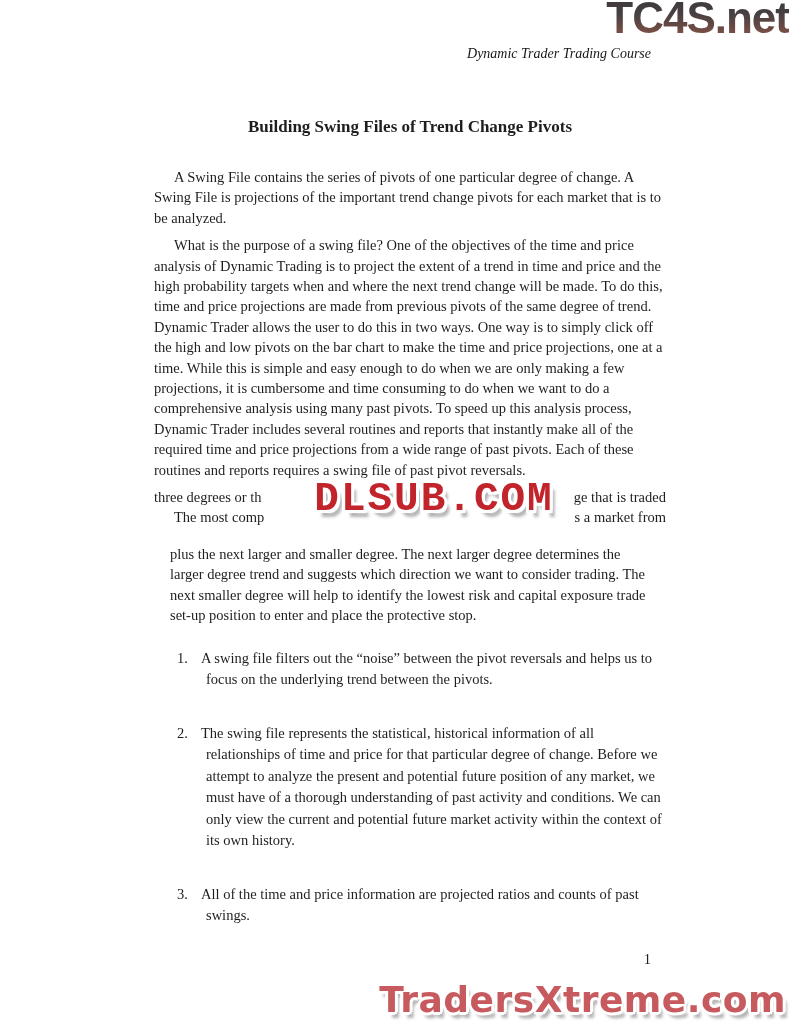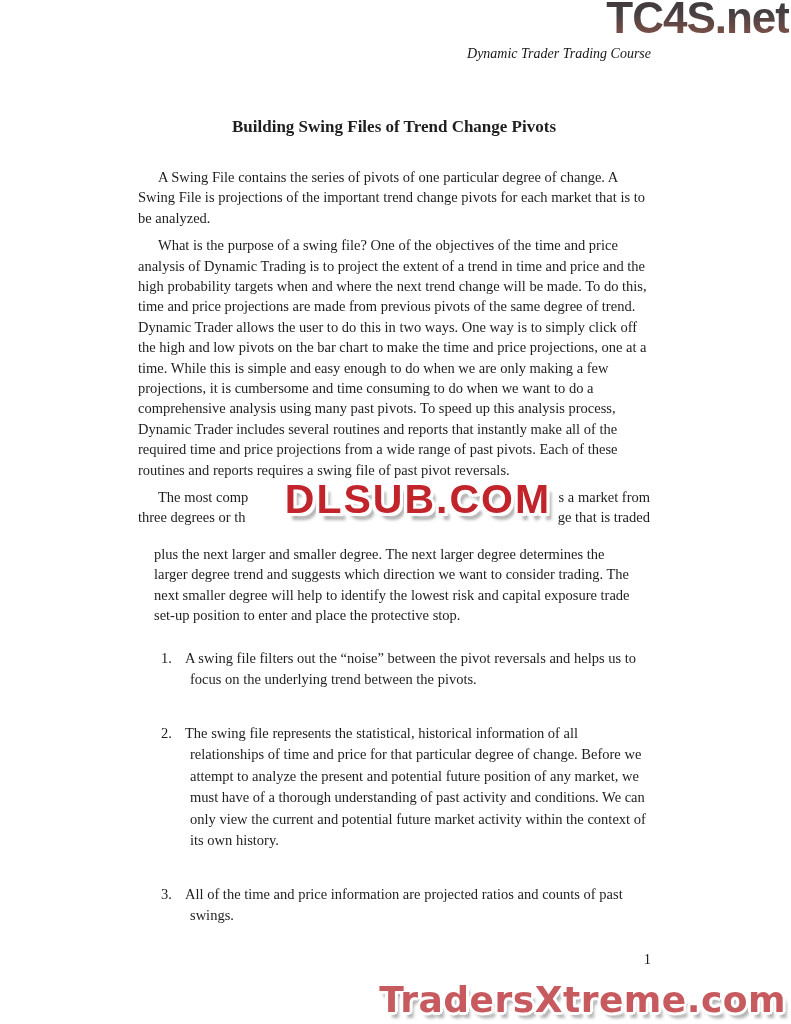--- a/index.html
+++ b/index.html
@@ -36,21 +36,21 @@
     right: 140px;
     font-style: italic;
     font-size: 14px;
     color: #171717;
     white-space: nowrap;
   }
 
   
   .content {
     position: absolute;
-    left: 138px;
+    left: 154px;
     top: 117px;
     width: 512px;
   }
   .doc-title {
     text-align: center;
     font-weight: bold;
     font-size: 17px;
     margin: 0 0 30px 0;
   }
   .para {
@@ -79,21 +79,21 @@
   
   .watermark {
     position: absolute;
     left: 112px;
     top: -10px;
     width: 336px;
     height: 44px;
     display: flex;
     align-items: center;
     justify-content: center;
-    font-family: Liberation Sans, sans-serif;
+    font-family: Liberation Mono, monospace;
     font-weight: 900;
     font-size: 41px;
     letter-spacing: 2px;
     color: #c2242c;
     white-space: nowrap;
     text-shadow:
       -2px -2px 0 #ffffff, 2px -2px 0 #ffffff, -2px 2px 0 #ffffff, 2px 2px 0 #ffffff,
       -3px 0 0 #ffffff, 3px 0 0 #ffffff, 0 -3px 0 #ffffff, 0 3px 0 #ffffff,
       -3px 3px 0 #ffffff, 3px 3px 0 #ffffff,
       5px 7px 3px rgba(140,140,140,0.65);
@@ -140,26 +140,26 @@
   <div class="content">
 
     <h1 class="doc-title">Building Swing Files of Trend Change Pivots</h1>
 
     <p class="para">A Swing File contains the series of pivots of one particular degree of change. A Swing File is projections of the important trend change pivots for each market that is to be analyzed.</p>
 
     <p class="para">What is the purpose of a swing file? One of the objectives of the time and price analysis of Dynamic Trading is to project the extent of a trend in time and price and the high probability targets when and where the next trend change will be made. To do this, time and price projections are made from previous pivots of the same degree of trend. Dynamic Trader allows the user to do this in two ways. One way is to simply click off the high and low pivots on the bar chart to make the time and price projections, one at a time. While this is simple and easy enough to do when we are only making a few projections, it is cumbersome and time consuming to do when we want to do a comprehensive analysis using many past pivots. To speed up this analysis process, Dynamic Trader includes several routines and reports that instantly make all of the required time and price projections from a wide range of past pivots. Each of these routines and reports requires a swing file of past pivot reversals.</p>
 
     <div class="p3-block">
       <div class="frag-line">
+        <span class="frag-left">three degrees or th</span>
+        <span class="frag-right">ge that is traded</span>
+      </div>
+      <div class="frag-line">
         <span class="frag-left indent">The most comp</span>
         <span class="frag-right">s a market from</span>
-      </div>
-      <div class="frag-line">
-        <span class="frag-left">three degrees or th</span>
-        <span class="frag-right">ge that is traded</span>
       </div>
       <p class="p3-rest">plus the next larger and smaller degree. The next larger degree determines the larger degree trend and suggests which direction we want to consider trading. The next smaller degree will help to identify the lowest risk and capital exposure trade set-up position to enter and place the protective stop.</p>
       <div class="watermark">DLSUB.COM</div>
     </div>
 
     <div class="num-list">
       <div class="list-item">
         <span class="li-num">1.</span>
         <span class="li-text">A swing file filters out the “noise” between the pivot reversals and helps us to focus on the underlying trend between the pivots.</span>
       </div>

